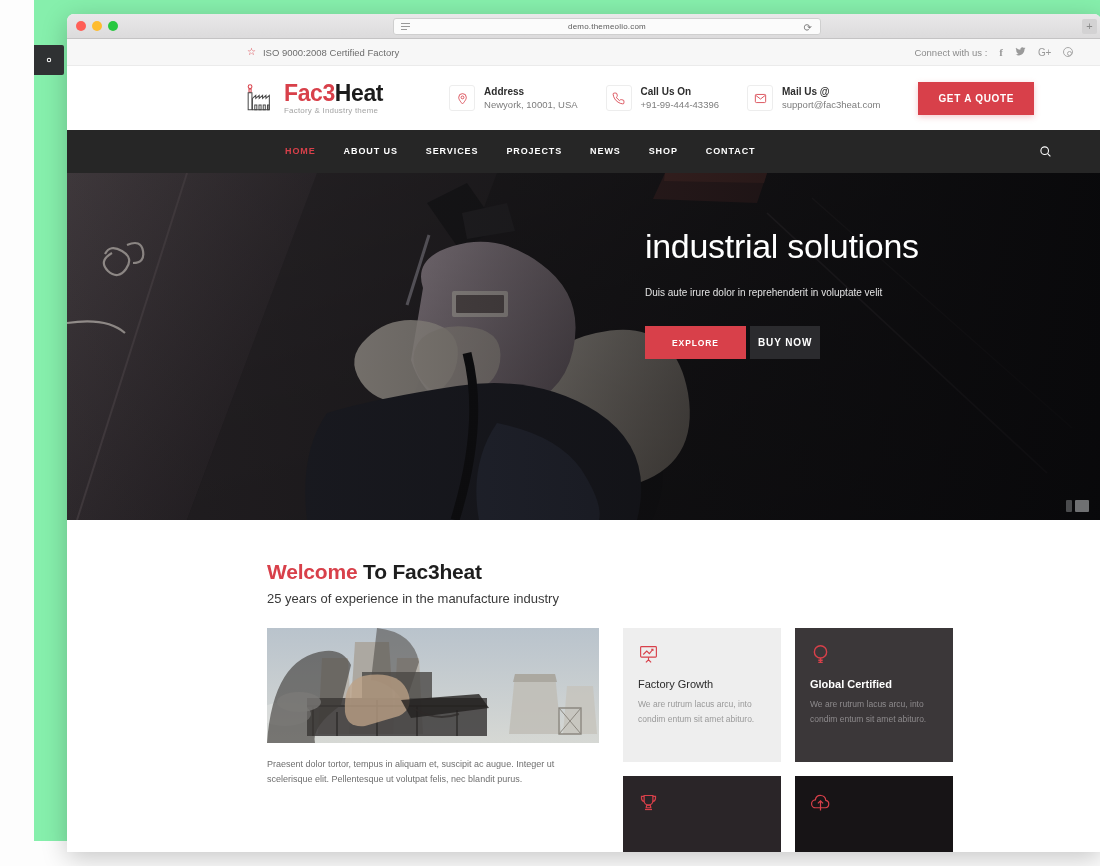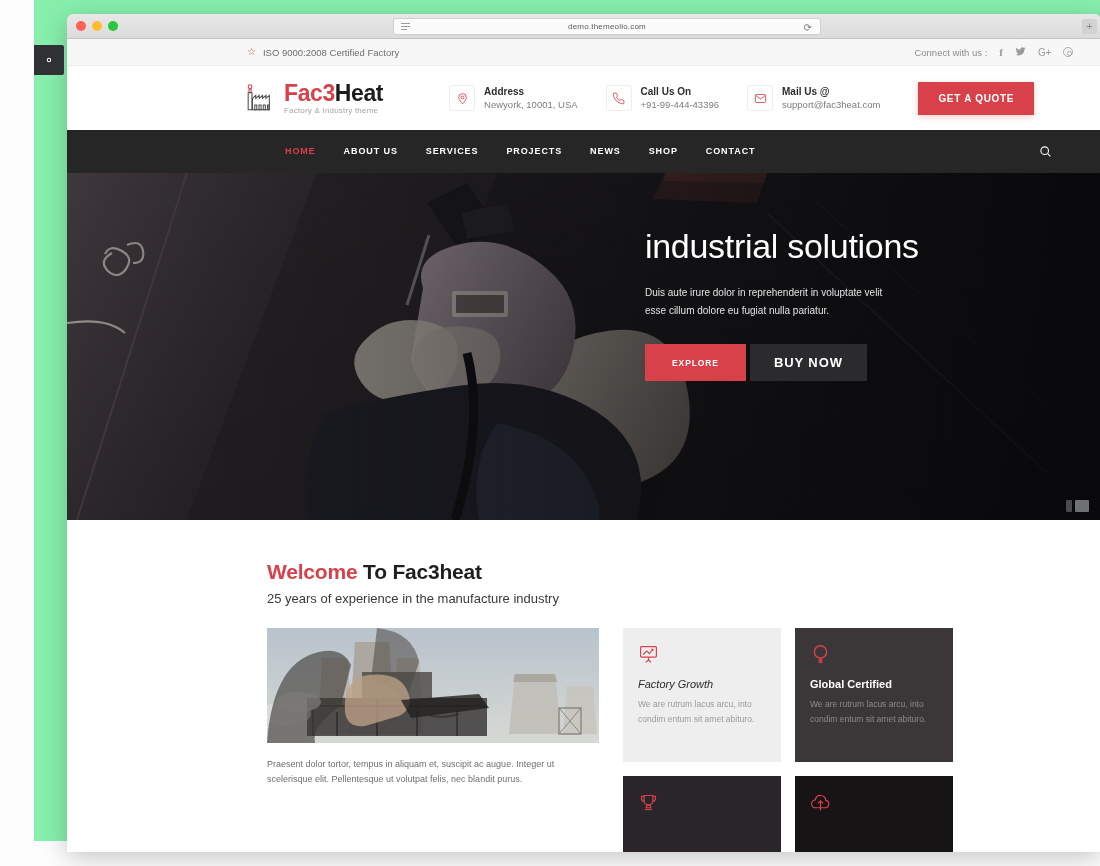--- a/index.html
+++ b/index.html
@@ -166,22 +166,22 @@
     margin-top: 17px; font-size: 10px; line-height: 18px; color: #e2e2e2;
   }
   .hero-btns { margin-top: 24px; display: flex; gap: 4px; }
   .btn-explore {
     background: #d8404a; color: #fff; border: none; cursor: pointer;
     font-size: 8.5px; font-weight: 700; letter-spacing: .9px;
     padding: 11px 27px;
   }
   .btn-buy {
     background: #2b2b2e; color: #fff; border: none; cursor: pointer;
-    font-size: 13px; font-weight: 700; letter-spacing: .9px;
-    padding: 11px 24px;
+    font-size: 10px; font-weight: 700; letter-spacing: .9px;
+    padding: 11px 8px;
   }
   .slider-nav {
     position: absolute; right: 12px; bottom: 8px;
     display: flex; gap: 3px; align-items: center;
   }
   .slider-nav span {
     display:block; width: 14px; height: 12px; background: #6f7072; border-radius: 1px;
   }
   .slider-nav span.small { width: 6px; background:#4a4b4d;}
 
@@ -203,21 +203,21 @@
 
   .col-right { display: flex; flex-wrap: wrap; gap: 14px; width: 330px; }
   .card { width: 158px; height: 134px; padding: 16px 15px; }
   .card.light { background: #eeeeee; }
   .card.dark  { background: #3b3739; }
   .card.dark2 { background: #2a2528; }
   .card.dark3 { background: #171416; }
   .card-ic { color: #d8404a; height: 30px; }
   .card-ic svg { width: 21px; height: 21px; }
   .card-t { font-size: 11px; margin-top: 4px; font-weight: 400;}
-  .card.light .card-t { color: #2a2a2a; font-style: italic; }
+  .card.light .card-t { color: #2a2a2a; }
   .card.dark .card-t, .card.dark2 .card-t, .card.dark3 .card-t { color: #fff; font-weight:700; }
   .card-d { margin-top: 7px; font-size: 8.5px; line-height: 15px; }
   .card.light .card-d { color: #9a9a9a; }
   .card.dark .card-d, .card.dark2 .card-d, .card.dark3 .card-d { color: #8d8a8c; }
 
   
   .gear-btn {
     position: absolute; left: 0px; top: 45px;
     width: 30px; height: 30px; background: #2f3133;
     display: flex; align-items: center; justify-content: center;
@@ -411,21 +411,20 @@
           <path d="M400 180 q18 70 -12 167" stroke="#0e0e10" stroke-width="9" fill="none"></path>
           <rect width="1034" height="347" fill="url(#gdark)"></rect>
         </svg>
 
         <div class="hero-caption">
           <div class="hero-h1">
             <div>industrial solutions</div>
           </div>
           <div class="hero-p">
             <div>Duis aute irure dolor in reprehenderit in voluptate velit</div>
-            <div>esse cillum dolore eu fugiat nulla pariatur.</div>
           </div>
           <div class="hero-btns">
             <button class="btn-explore">EXPLORE</button>
             <button class="btn-buy">BUY NOW</button>
           </div>
         </div>
 
         <div class="slider-nav">
           <span class="small"></span>
           <span></span>

